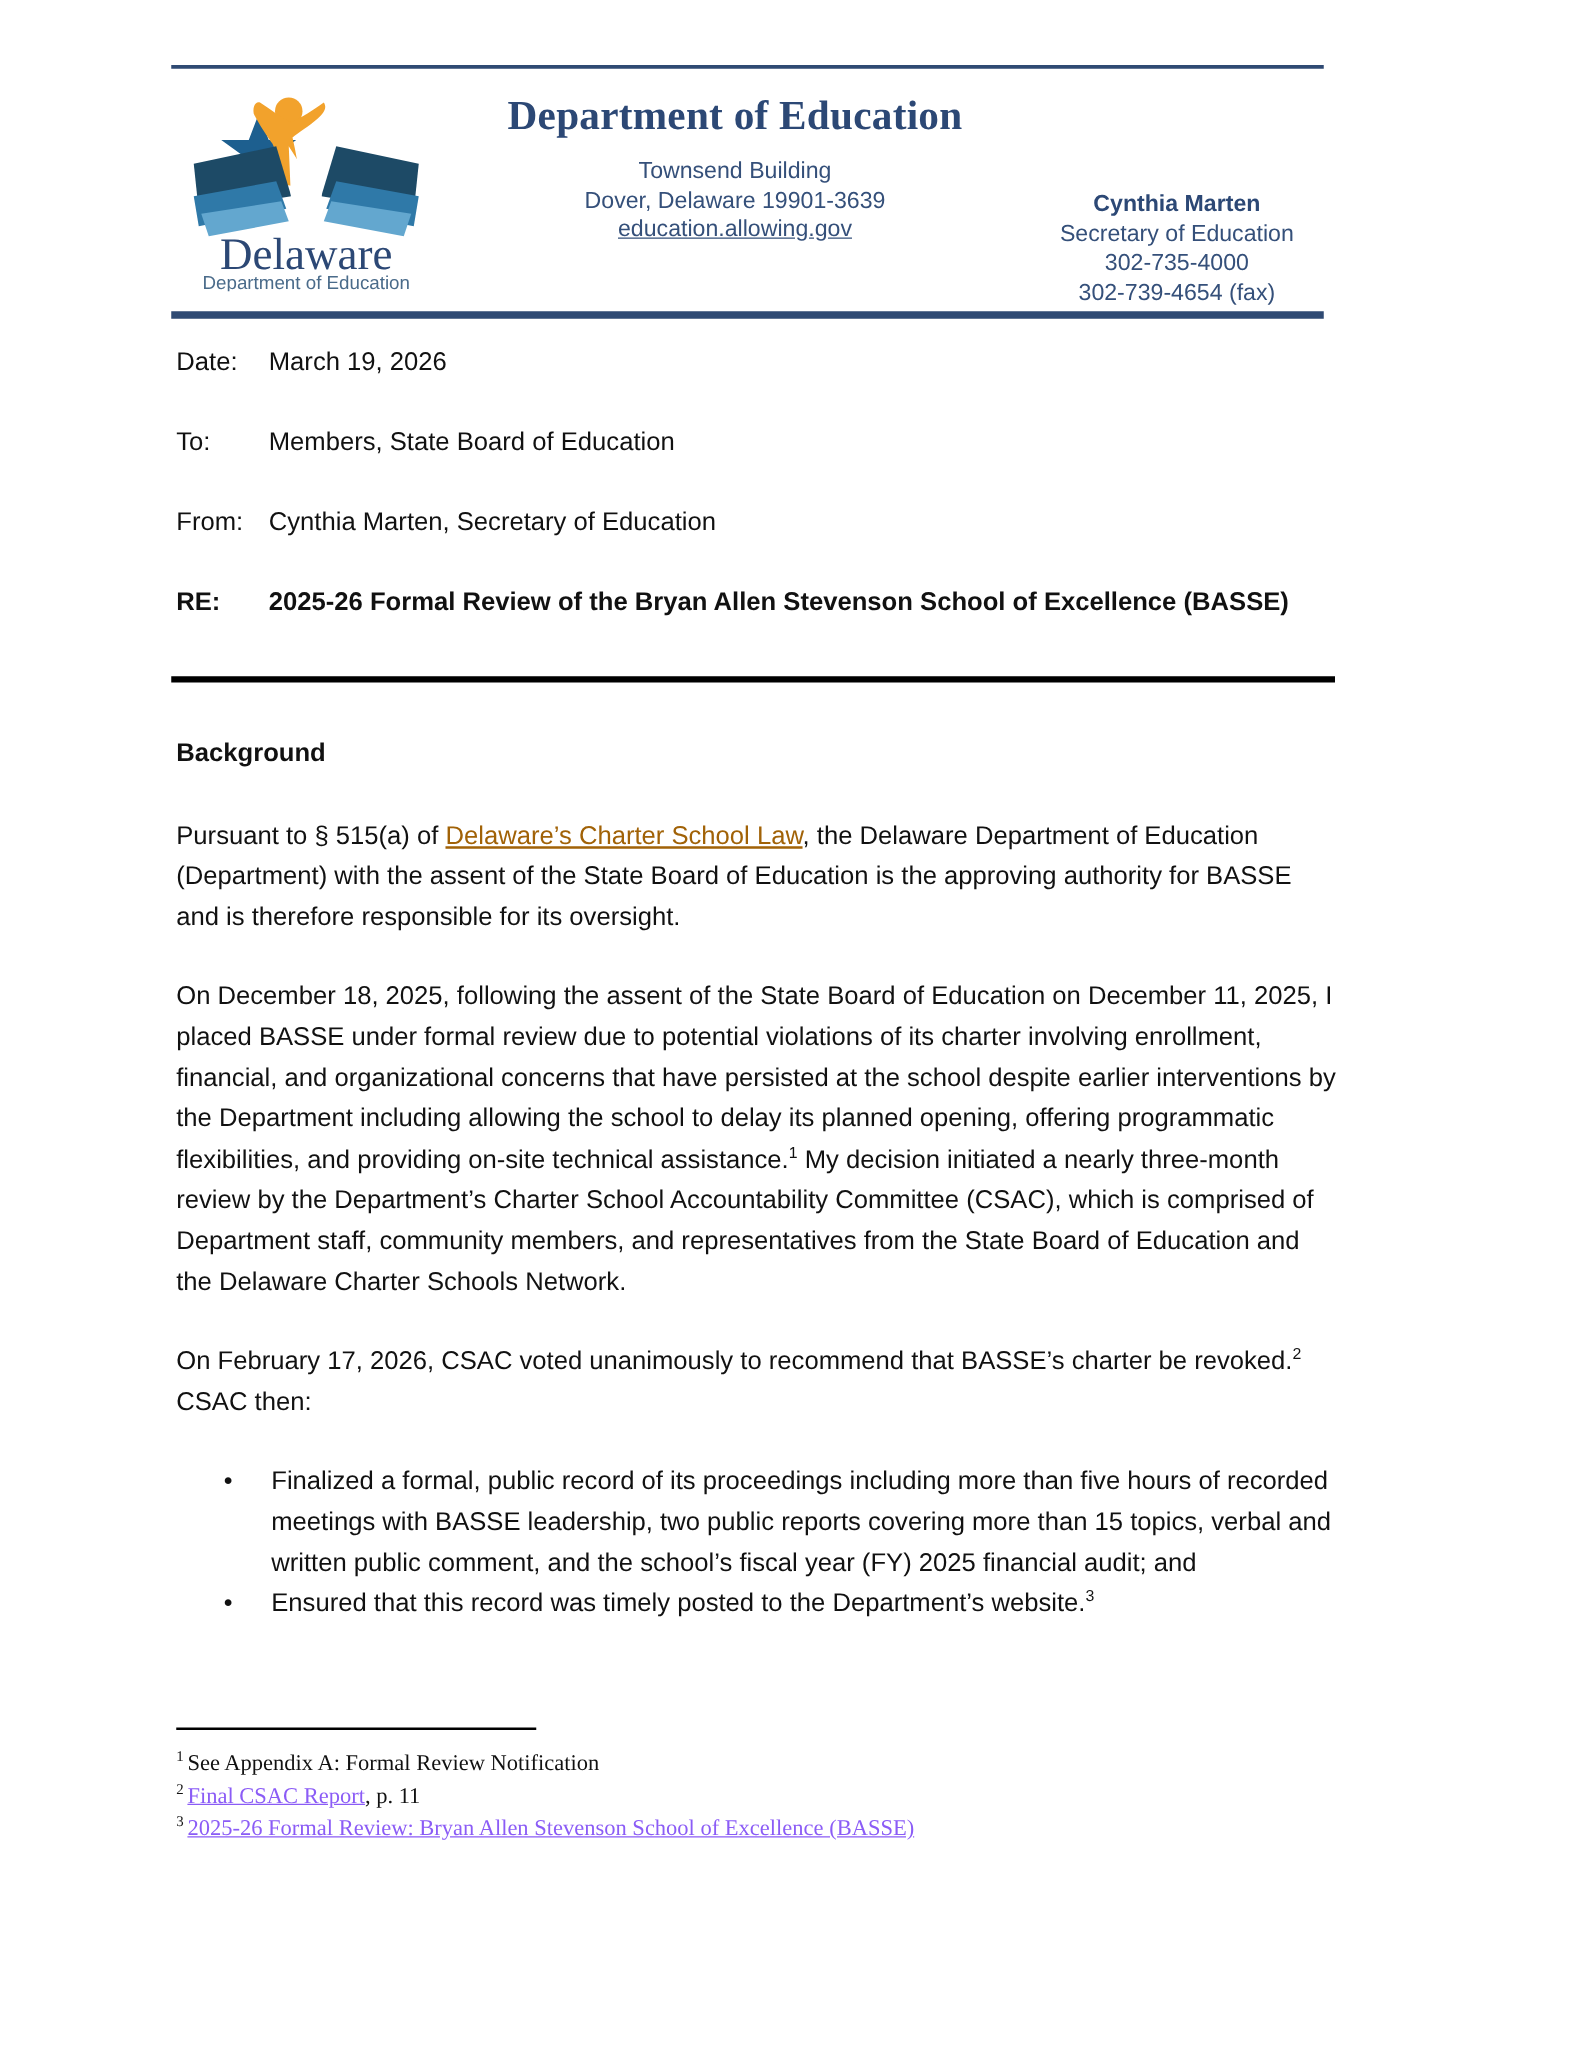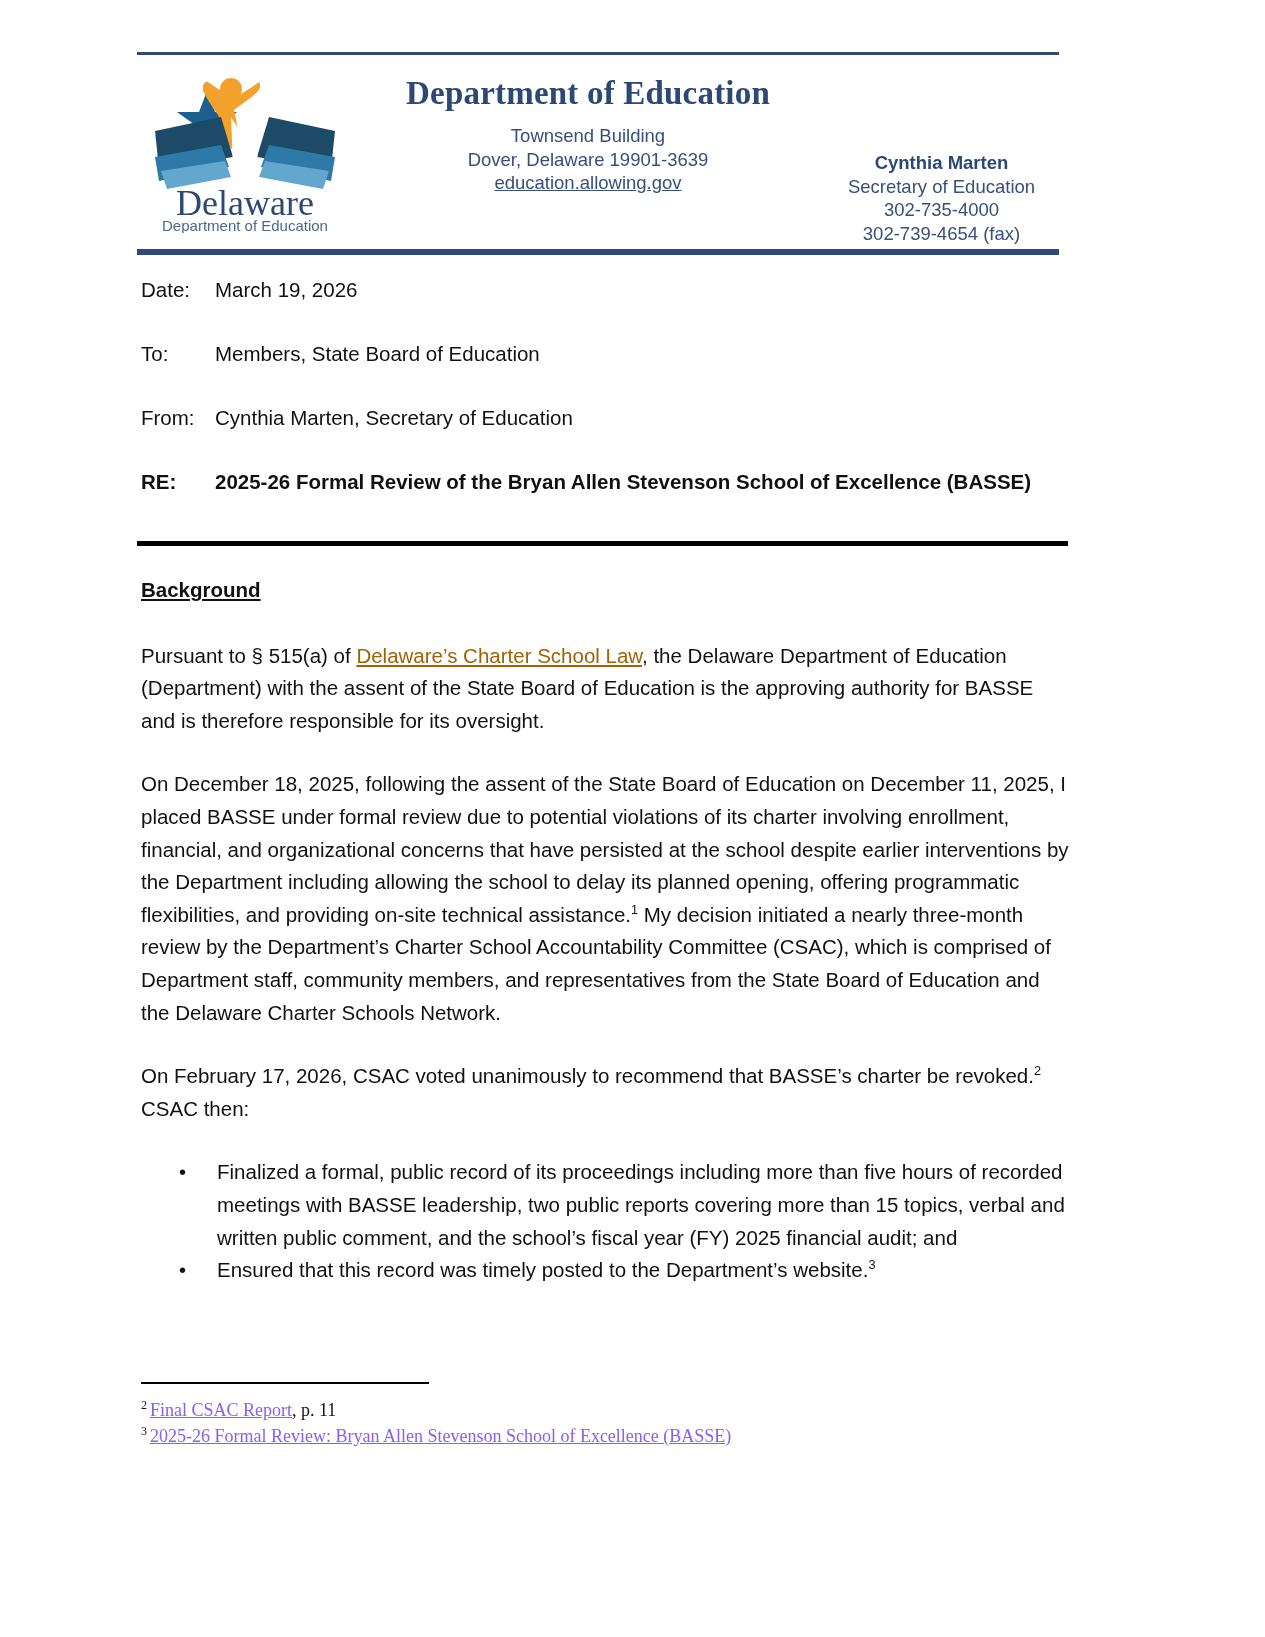--- a/index.html
+++ b/index.html
@@ -131,22 +131,21 @@
     position: absolute;
     left: 141px;
     top: 574px;
     width: 930px;
     font-size: 20.5px;
     line-height: 32.6px;
     color: #111111;
   }
   .section-title {
     font-weight: bold;
-    text-decoration: underline;
-    margin: 0 0 33px 0;
+    margin: 13px 0 33px 0;
   }
   p.para {
     margin: 0 0 31px 0;
     text-align: left;
   }
   a.doclink {
     color: #a16207;
     text-decoration: underline;
   }
   sup { font-size: 0.62em; line-height: 0; vertical-align: super; }
@@ -295,19 +294,20 @@
       <li>
         <span class="bullet-dot">•</span><span>Ensured that this record was timely posted to the Department’s website.</span><sup>3</sup>
       </li>
     </ul>
 
   </div>
 
   <div class="footnotes">
     <div class="fn-rule"></div>
 
+    <div class="fn"><sup>1</sup><span>See Appendix A: Formal Review Notification</span></div>
 
     <div class="fn"><sup>2</sup><a class="doclink" href="#">Final CSAC Report</a><span>, p. 11</span></div>
 
     <div class="fn"><sup>3</sup><a class="doclink" href="#">2025-26 Formal Review: Bryan Allen Stevenson School of Excellence (BASSE)</a><span></span></div>
   </div>
 
 </div>
 
 </body></html>

